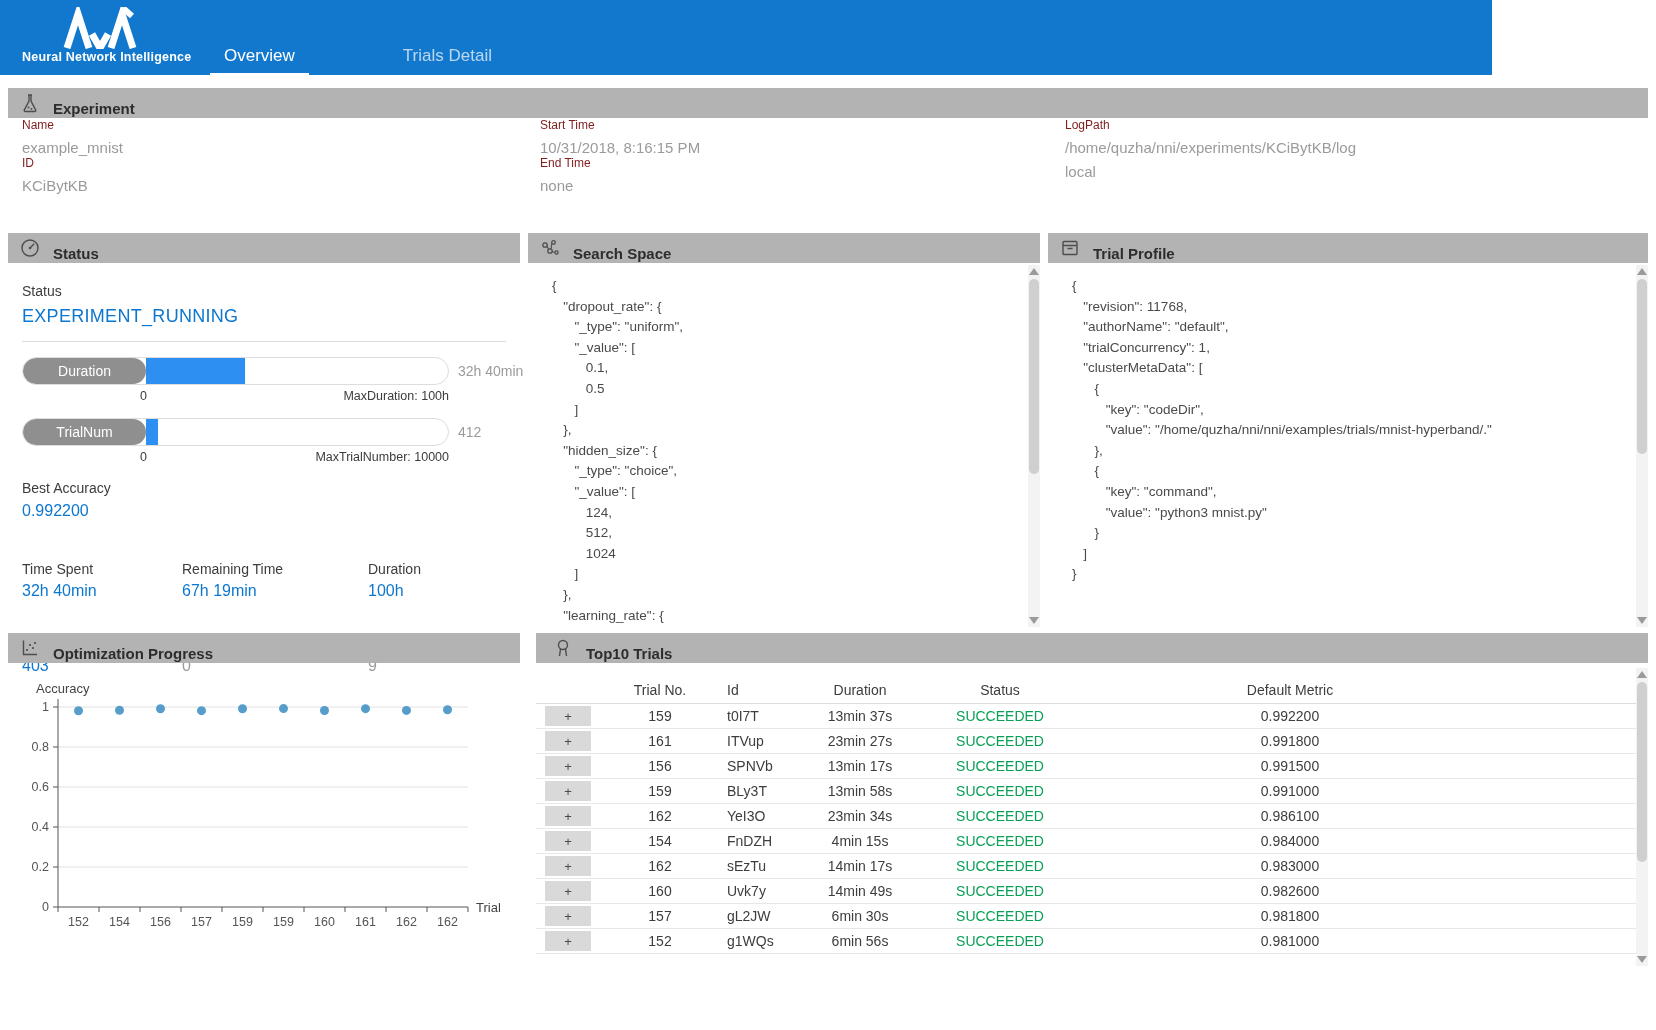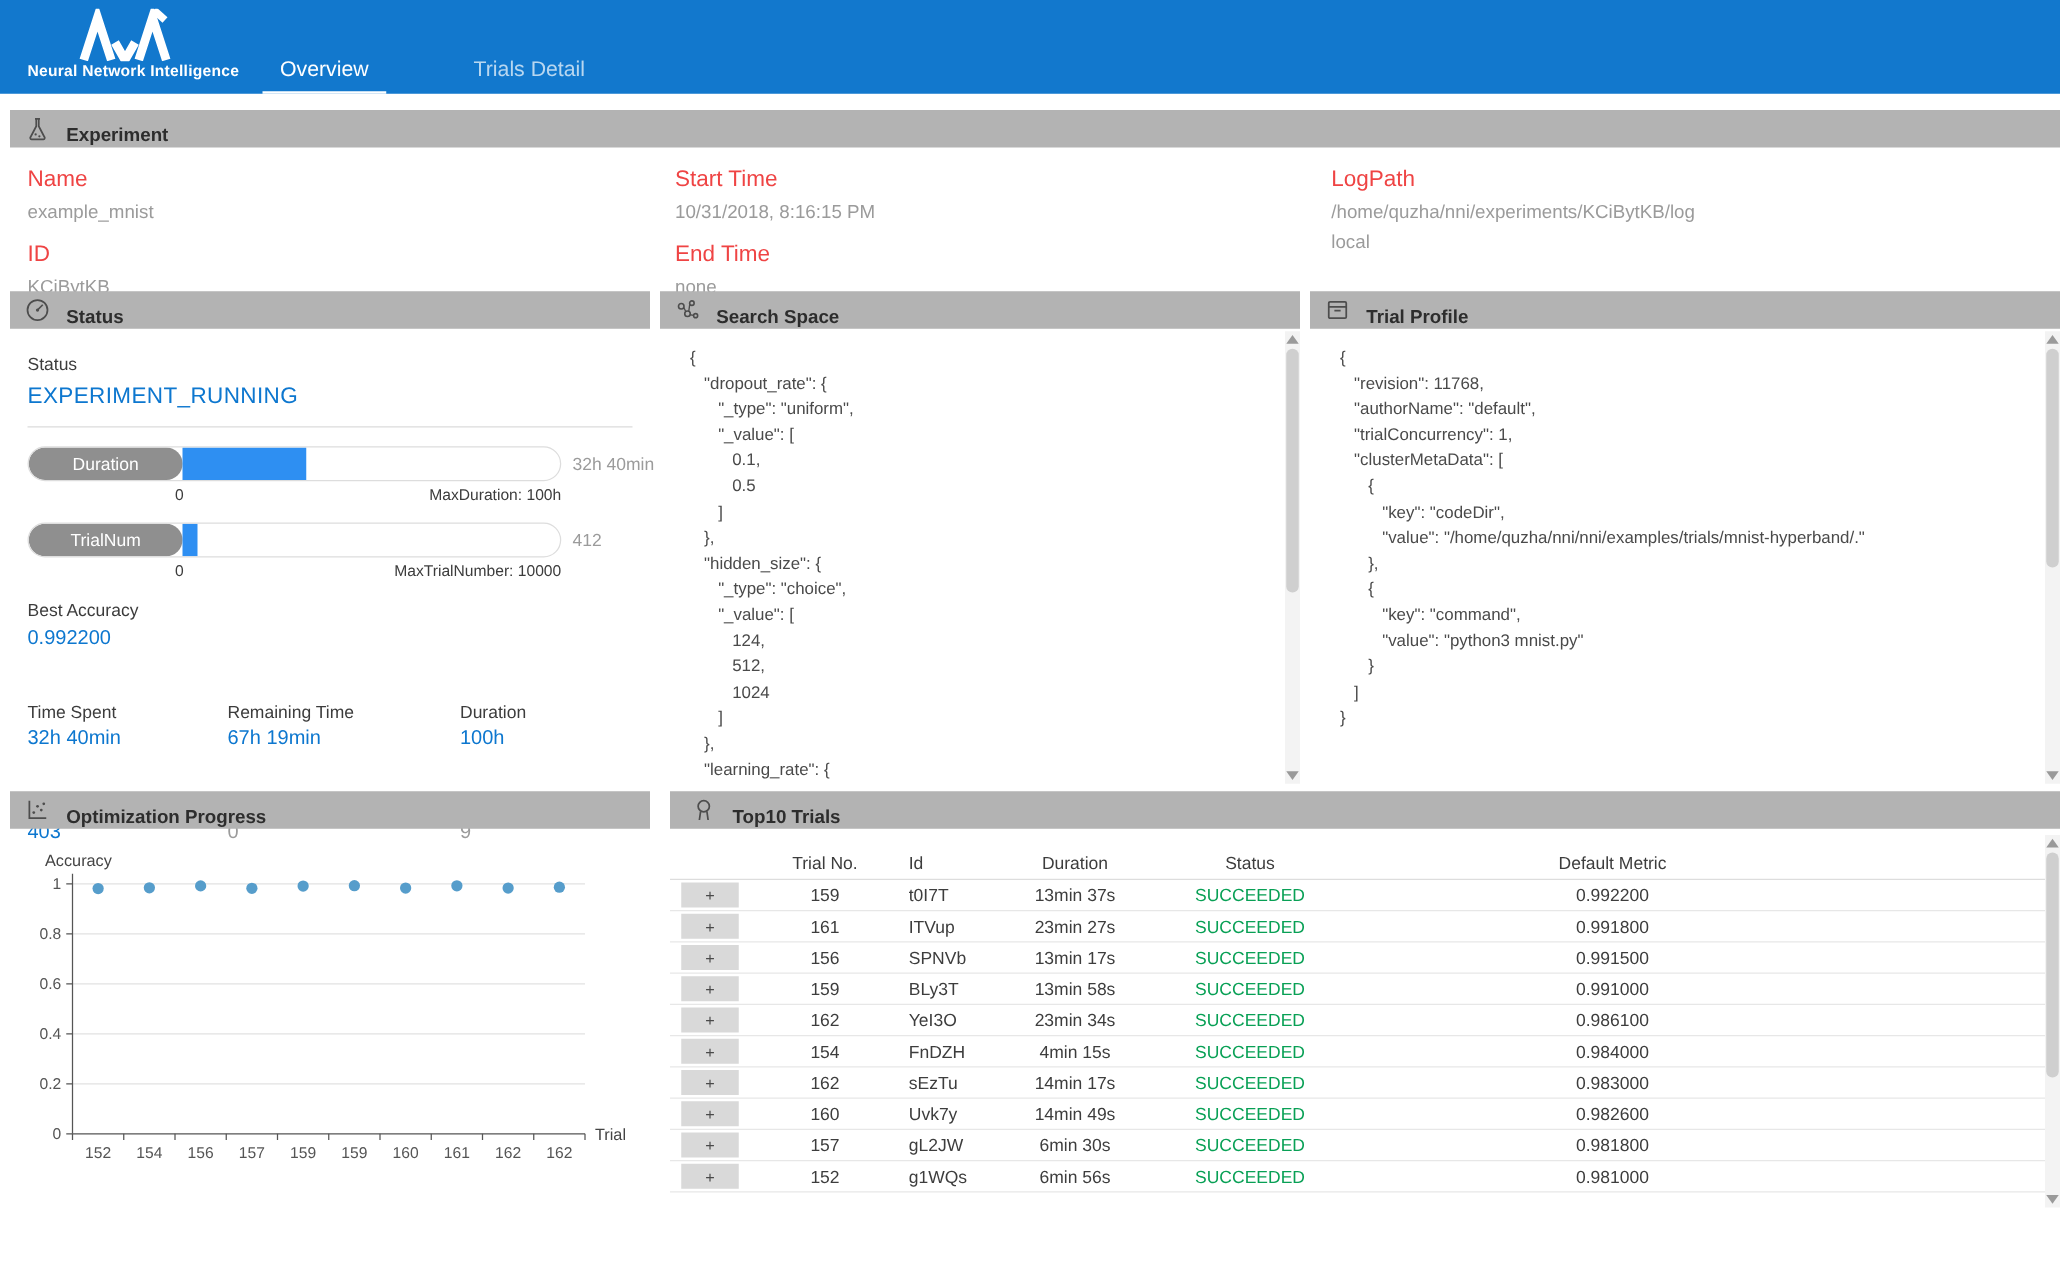--- a/index.html
+++ b/index.html
@@ -1,35 +1,35 @@
 <!DOCTYPE html>
 <html style="--c-header_blue: #1278cd; --c-accent_blue: #0d77cf; --c-progress_fill: #2e8ff2; --c-bar_gray: #b3b3b3; --c-pill_gray: #8f8f8f; --c-muted_text: #9b9b9b; --c-success_green: #08a055; --c-point_blue: #569dcb; --c-code_text: #4a4a4a;"><head>
 <meta charset="utf-8">
 <style>
   html,body{margin:0;padding:0;background:#fff;}
   body{font-family:"Liberation Sans",sans-serif;color:#333;}
   #app{position:relative;width:1656px;height:1030px;overflow:hidden;background:#fff;}
 
   
-  .topbar{position:absolute;left:0;top:0;width:1648px;height:75px;background:var(--c-header_blue,#1278cd);}
+  .topbar{position:absolute;left:0;top:0;width:1492px;height:75px;background:var(--c-header_blue,#1278cd);}
   .logo-block{position:absolute;left:22px;top:4px;width:160px;text-align:center;color:#fff;}
   .logo-block svg{display:block;margin:3px auto 1px;}
   .brand{font-size:12.5px;font-weight:700;letter-spacing:.2px;white-space:nowrap;}
-  .tabs{position:absolute;left:210px;top:0;height:75px;display:flex;align-items:flex-end;gap:56px;padding-bottom:11px;}
+  .tabs{position:absolute;left:210px;top:0;height:75px;display:flex;align-items:flex-end;gap:80px;padding-bottom:11px;}
   .tab{font-size:17px;color:rgba(255,255,255,.70);padding:0 14px 7px;cursor:pointer;border-bottom:2px solid transparent;}
   .tab.active{color:#fff;border-bottom-color:#fff;}
 
   
   .sec-bar{position:absolute;height:30px;background:var(--c-bar_gray,#b3b3b3);display:flex;align-items:center;padding-left:12px;box-sizing:border-box;}
   .sec-bar .ic{width:20px;height:20px;margin-right:13px;color:#4d4d4d;flex:0 0 auto;}
   .sec-title{font-size:15px;font-weight:700;color:#2d2d2d;margin-top:10px;}
 
   
   .exp-info{position:absolute;left:8px;top:118px;width:1640px;height:113px;display:grid;grid-template-columns:518px 525px auto;padding-left:14px;box-sizing:border-box;}
-  .exp-label{font-size:18px;color:#ef4444;margin-top:15px;}
+  .exp-label{font-size:12px;color:#7f1d1d;}
   .exp-value{font-size:15px;color:var(--c-muted_text,#9b9b9b);margin-top:7px;}
 
   
   .status-body{position:absolute;left:8px;top:263px;width:512px;height:367px;padding:0 14px;box-sizing:border-box;}
   .fld-label{font-size:14px;color:#3c3c3c;}
   .status-label{margin-top:20px;}
   .status-value{margin-top:7px;font-size:18px;font-weight:400;color:var(--c-accent_blue,#0d77cf);letter-spacing:.3px;}
   .status-hr{margin-top:14px;border:none;border-top:1px solid #dcdcdc;}
   .pbar-row{display:flex;align-items:center;margin-top:15px;}
   .pbar{flex:0 0 427px;height:28px;border:1px solid #ddd;border-radius:15px;display:flex;overflow:hidden;background:#fff;box-sizing:border-box;}

